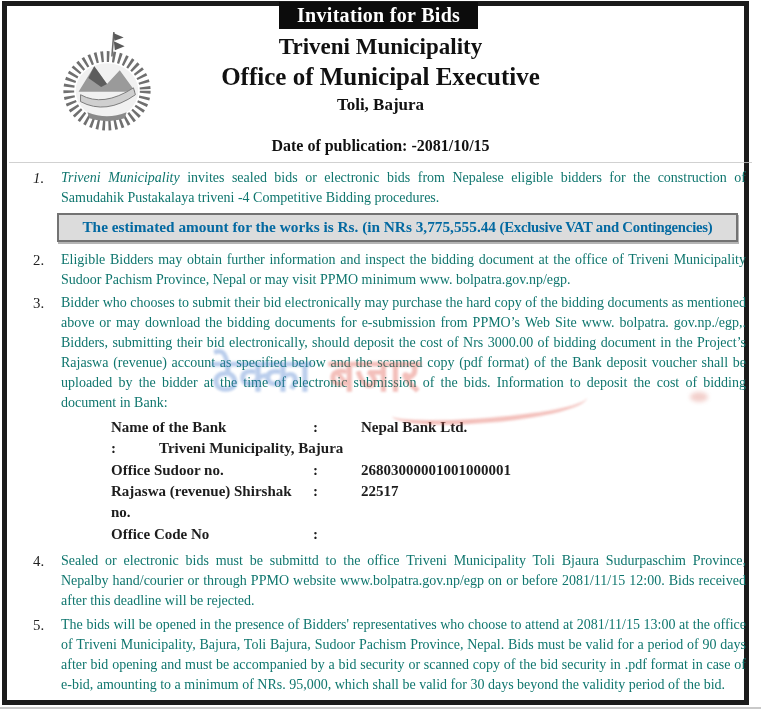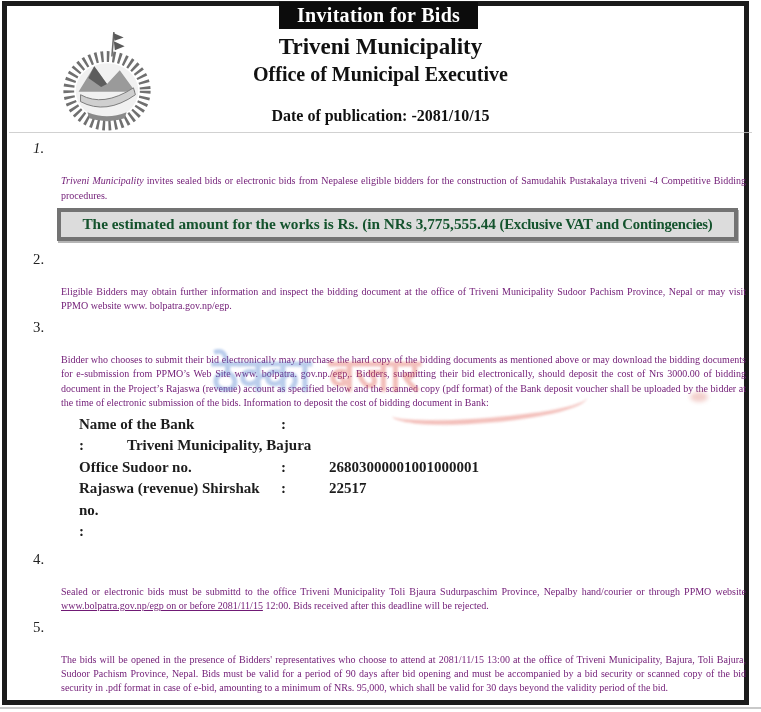--- a/index.html
+++ b/index.html
@@ -15,38 +15,38 @@
     position:absolute;left:0;top:707px;width:761px;height:2px;background:#c9c9c9;z-index:1;
   }
   .banner{
     position:absolute;top:2px;left:279px;z-index:4;background:#0c0c0c;color:#ffffff;
     font-weight:bold;font-size:20px;padding:2px 18px 2px;letter-spacing:0.3px;white-space:nowrap;
   }
   .logo{position:absolute;left:58px;top:28px;width:98px;height:106px;z-index:3;}
   .content{position:absolute;left:7px;top:6px;width:747px;z-index:3;}
   .header{text-align:center;color:#111;}
   .org{font-size:23px;font-weight:bold;padding-top:28px;line-height:1.15;}
-  .office{font-size:20px;font-weight:bold;margin-top:3px;line-height:1.1;}
+  .office{font-size:25px;font-weight:bold;margin-top:3px;line-height:1.1;}
   .loc{font-size:17px;font-weight:bold;margin-top:4px;}
   .bidno{font-size:19px;font-weight:bold;margin-top:7px;}
   .pub{font-size:16px;font-weight:bold;margin-top:22px;}
   .divider{height:1px;background:#c6c6c6;margin:7px 2px 5px;opacity:.8;}
   .list{padding:0 8px 0 24px;}
   .item{display:flex;margin-bottom:4px;}
   .num{flex:0 0 28px;padding-left:2px;font-size:14.8px;line-height:1.42;color:#222;}
-  .ibody{flex:1;text-align:justify;font-size:10px;line-height:1.42;color:#701a75;margin-top:36px;}
+  .ibody{flex:1;text-align:justify;font-size:14px;line-height:1.42;color:#0f766e;}
   .item-1 .num, .lead-italic{font-style:italic;}
-  .underlined{text-decoration:underline;}
+  .underlined{}
   .estimate{
-    margin:5px 8px 8px 26px;border:4px solid #737373;background:#dcdcdc;
+    margin:5px 8px 8px 26px;border:2px solid #737373;background:#dcdcdc;
     text-align:center;font-weight:bold;font-size:15.3px;padding:3px 2px 4px;
-    box-shadow:1px 2px 0 #b5b5b5;color:#14532d;
+    box-shadow:1px 2px 0 #b5b5b5;color:#0369a1;
   }
   .estimate .suffix{font-size:14.7px;letter-spacing:-0.2px;}
-  .bank{margin:2px 0 6px 48px;}
+  .bank{margin:2px 0 6px 80px;}
   .bank-row{display:flex;font-weight:bold;font-size:15px;line-height:1.43;color:#1d1d1d;}
   .bank-label{flex:0 0 202px;}
   .bank-colon{flex:0 0 48px;}
   .bank-value{flex:1;}
   .watermark{
     position:absolute;left:212px;top:342px;z-index:5;pointer-events:none;display:flex;gap:18px;
     font-family:"DejaVu Sans",sans-serif;font-weight:bold;font-size:46px;
     opacity:0.38;filter:blur(1.2px);
   }
   .wm-swoosh{
@@ -77,64 +77,67 @@
     <path d="M21 64 L37 38 L50 56 L63 42 L79 64 Z" fill="#9a9a9a"></path>
     <path d="M37 38 L50 56 L44 59 L31 50 Z" fill="#5d5d5d"></path>
     <path d="M23 67 Q46 80 77 60 L79 67 Q49 88 23 74 Z" fill="#cfcfcf" stroke="#7a7a7a" stroke-width="1"></path>
     <path d="M30 85 Q50 93 70 85 L68 91 Q50 97 32 91 Z" fill="#8a8a8a"></path>
   </svg>
 
   <div class="content">
     <div class="header">
       <div class="org">Triveni Municipality</div>
       <div class="office">Office of Municipal Executive</div>
+      <div class="loc">Toli, Bajura</div>
       <div class="pub">Date of publication: -2081/10/15</div>
     </div>
 
     <div class="divider"></div>
 
     <div class="list">
 
       <div class="item item-1">
         <div class="num">1.</div>
         <div class="ibody"><span class="lead-italic">Triveni Municipality</span><span>  invites sealed bids or electronic bids from Nepalese eligible bidders for the construction of Samudahik Pustakalaya triveni -4 Competitive Bidding procedures.</span></div>
       </div>
 
       <div class="estimate"><span>The estimated amount for the works is Rs. (in NRs  3,775,555.44</span><span class="suffix"> (Exclusive VAT and Contingencies)</span></div>
 
       <div class="item">
         <div class="num">2.</div>
-        <div class="ibody">Eligible Bidders may obtain further information and inspect the bidding document at the office of Triveni Municipality Sudoor Pachism Province, Nepal or may visit PPMO website www. bolpatra.gov.np/egp.</div>
+        <div class="ibody">Eligible Bidders may obtain further information and inspect the bidding document at the office of Triveni Municipality Sudoor Pachism Province, Nepal or may visit PPMO minimum www. bolpatra.gov.np/egp.</div>
       </div>
 
       <div class="item">
         <div class="num">3.</div>
         <div class="ibody">Bidder who chooses to submit their bid electronically may purchase the hard copy of the bidding documents as mentioned above or may download the bidding documents for e-submission from PPMO’s Web Site www. bolpatra. gov.np./egp,. Bidders, submitting their bid electronically, should deposit the cost of Nrs 3000.00 of bidding document in the Project’s Rajaswa (revenue) account as specified below and the scanned copy (pdf format) of the Bank deposit voucher shall be uploaded by the bidder at the time of electronic submission of the bids. Information to deposit the cost of bidding document in Bank:</div>
       </div>
 
       <div class="bank">
         <div class="bank-row">
           <div class="bank-label">Name of the Bank</div>
           <div class="bank-colon">:</div>
+          <div class="bank-value">Nepal Bank Ltd.</div>
         </div>
         <div class="bank-row">
           <div class="bank-colon">:</div>
           <div class="bank-value">Triveni Municipality, Bajura</div>
         </div>
         <div class="bank-row">
           <div class="bank-label">Office Sudoor no.</div>
           <div class="bank-colon">:</div>
           <div class="bank-value">26803000001001000001</div>
         </div>
         <div class="bank-row">
           <div class="bank-label">Rajaswa (revenue) Shirshak no.</div>
           <div class="bank-colon">:</div>
           <div class="bank-value">22517</div>
         </div>
         <div class="bank-row">
+          <div class="bank-label">Office Code No</div>
           <div class="bank-colon">:</div>
         </div>
       </div>
 
       <div class="item">
         <div class="num">4.</div>
         <div class="ibody"><span>Sealed or electronic bids must be submittd to the office Triveni Municipality Toli Bjaura  Sudurpaschim  Province, Nepalby hand/courier or through PPMO website </span><span class="underlined">www.bolpatra.gov.np/egp on or before 2081/11/15</span><span> 12:00. Bids received after this deadline will be rejected.</span></div>
       </div>
 
       <div class="item">

